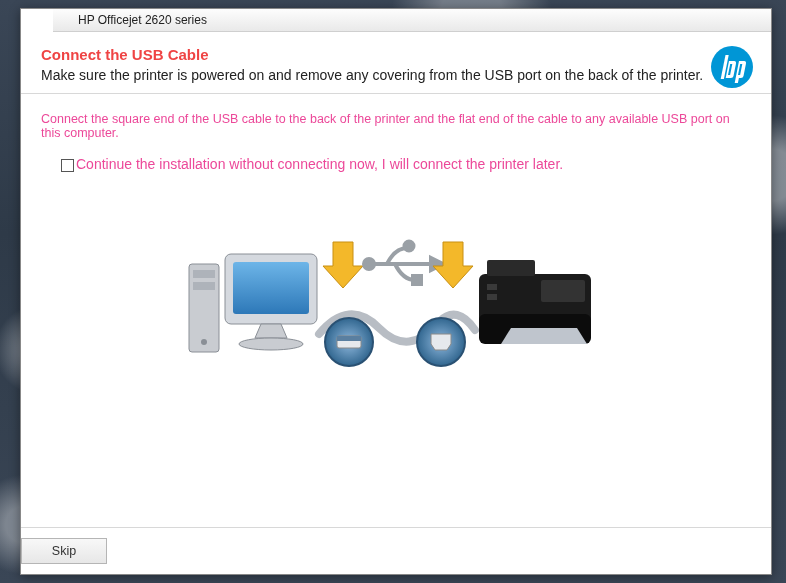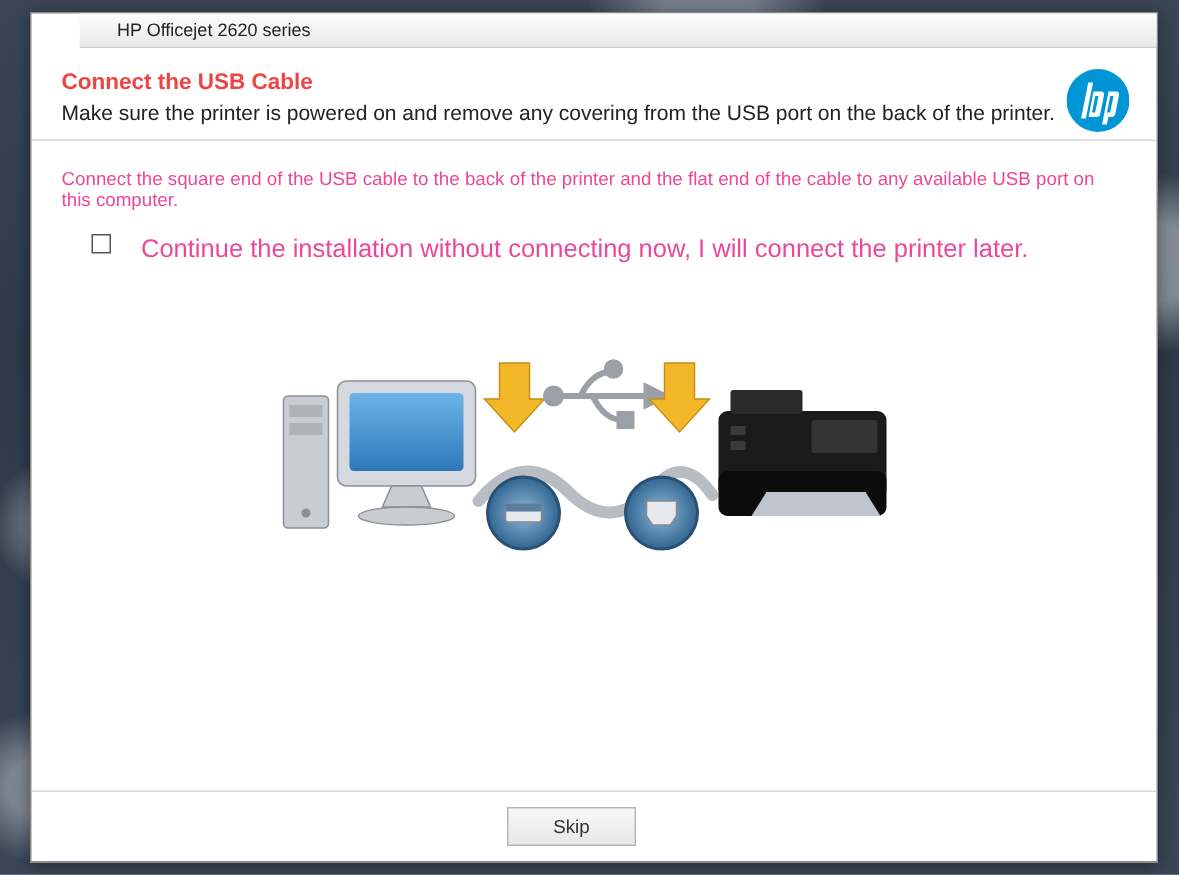--- a/index.html
+++ b/index.html
@@ -72,23 +72,23 @@
     flex: 1;
     padding: 18px 35px 10px 20px;
     font-size: 12.5px;
     color: #ec4899;
     position: relative;
   }
   .checkbox-row {
     margin-top: 16px;
     margin-left: 20px;
     display: flex;
-    align-items: flex-start;
-    gap: 20px;
-    font-size: 17px;
+    align-items: flex-end;
+    gap: 2px;
+    font-size: 14px;
   }
   .checkbox-box {
     width: 13px;
     height: 13px;
     border: 1px solid #555;
     background: #fff;
     display: inline-block;
     box-sizing: border-box;
   }
   .illustration {
@@ -96,21 +96,21 @@
     left: 50%;
     top: 130px;
     transform: translateX(-50%);
     width: 430px;
     height: 160px;
   }
   .footer {
     height: 46px;
     border-top: 1px solid #d8d8d8;
     display: flex;
-    justify-content: center;
+    justify-content: flex-start;
     align-items: center;
     padding-right: 30px;
   }
   .btn {
     min-width: 86px;
     height: 26px;
     background: linear-gradient(#f8f8f8,#e7e7e7);
     border: 1px solid #b5b5b5;
     font-size: 12.5px;
     color: #333;

